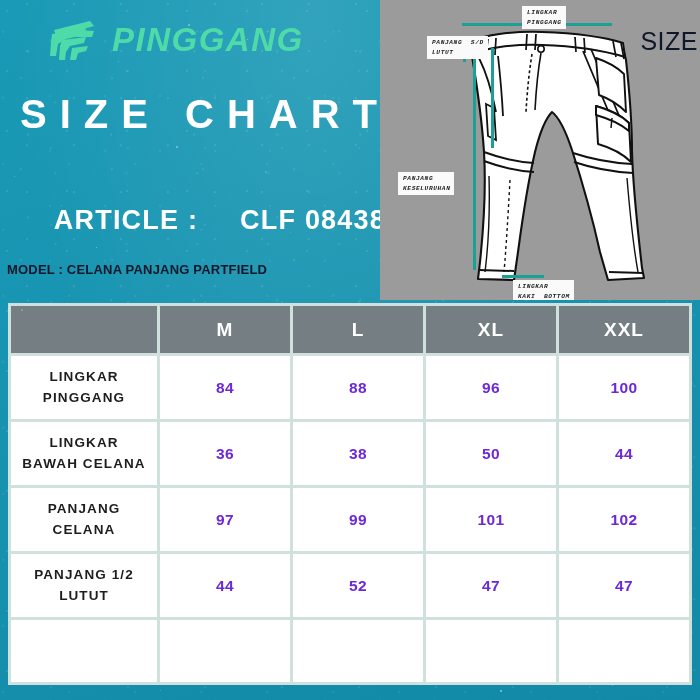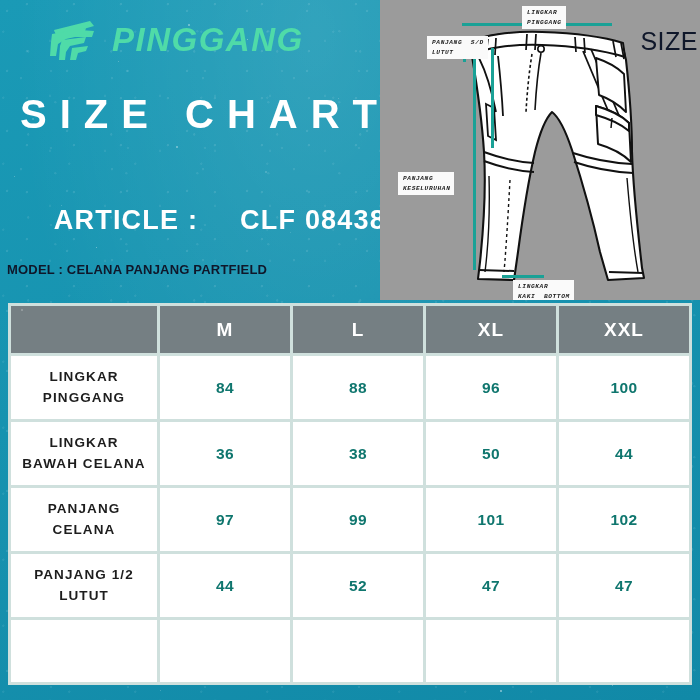--- a/index.html
+++ b/index.html
@@ -98,21 +98,21 @@
     background:#757f83;color:#ffffff;
     font-weight:700;font-size:19px;letter-spacing:1px;
     height:47px;
   }
   table.size-table thead th.blank{background:#757f83;}
   td.rowhead{
     color:#1d1d1d;font-weight:700;font-size:13.5px;
     letter-spacing:1.1px;line-height:1.55;height:63px;
   }
   td.val{
-    color:#0f766e;font-weight:700;font-size:15.5px;
+    color:#6d28d9;font-weight:700;font-size:15.5px;
     letter-spacing:.4px;height:63px;
   }
   td.empty{height:62px;}
   col.c0{width:146px;}
   col.cx{width:auto;}
 
   .footer-note{
     position:absolute;left:0;right:0;top:663px;
     text-align:center;color:#ffffff;
     font-size:15.5px;font-weight:400;letter-spacing:.2px;

